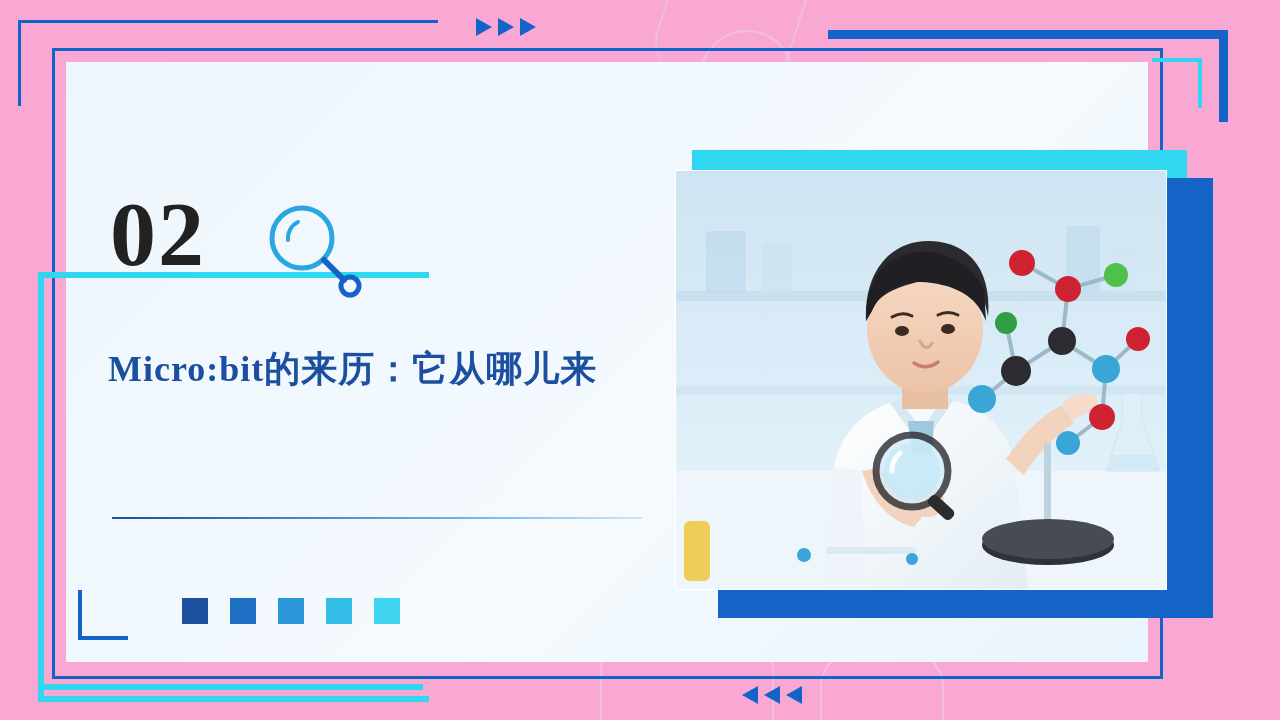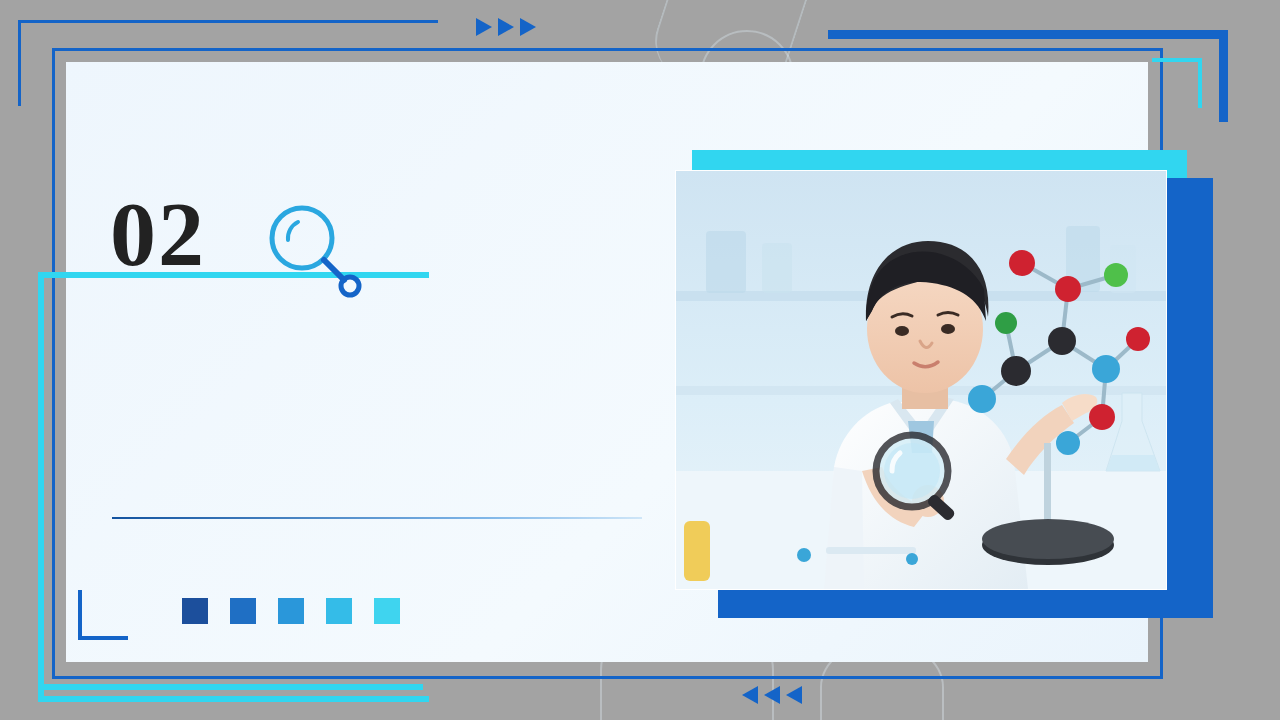--- a/index.html
+++ b/index.html
@@ -5,21 +5,21 @@
   html,body{margin:0;padding:0;}
   body{
     width:1280px;height:720px;
     background:#ffffff;
     font-family:"Liberation Sans",sans-serif;
     overflow:hidden;
     position:relative;
   }
   .slide{
     position:absolute;inset:0;
-    background:#a3a3a3;
+    background:#f9a8d4;
     overflow:hidden;
   }
 
   
   .bg-glass{position:absolute;opacity:.35;pointer-events:none;}
   .bg-glass-1{
     left:660px;top:-30px;width:130px;height:120px;
     border-left:2px solid #d8e8f2;border-right:2px solid #d8e8f2;
     border-radius:0 0 40px 40px;transform:rotate(18deg);
   }
@@ -160,20 +160,21 @@
 
   <div class="magnifier">
     <svg width="110" height="100" viewBox="0 0 110 100">
       <circle cx="44" cy="38" r="30" fill="none" stroke="#2aa7e0" stroke-width="5"></circle>
       <path d="M40 22 A18 18 0 0 0 30 40" fill="none" stroke="#2aa7e0" stroke-width="4" stroke-linecap="round"></path>
       <line x1="66" y1="60" x2="86" y2="80" stroke="#1464c8" stroke-width="6" stroke-linecap="round"></line>
       <circle cx="92" cy="86" r="9" fill="none" stroke="#1464c8" stroke-width="5"></circle>
     </svg>
   </div>
 
+  <div class="title">Micro:bit的来历：它从哪儿来</div>
   <div class="rule"></div>
 
   <div class="squares">
     <span class="sq" style="background:#1c4f9c"></span>
     <span class="sq" style="background:#1f6fc4"></span>
     <span class="sq" style="background:#2a97da"></span>
     <span class="sq" style="background:#34bce8"></span>
     <span class="sq" style="background:#3fd4ef"></span>
   </div>
 

